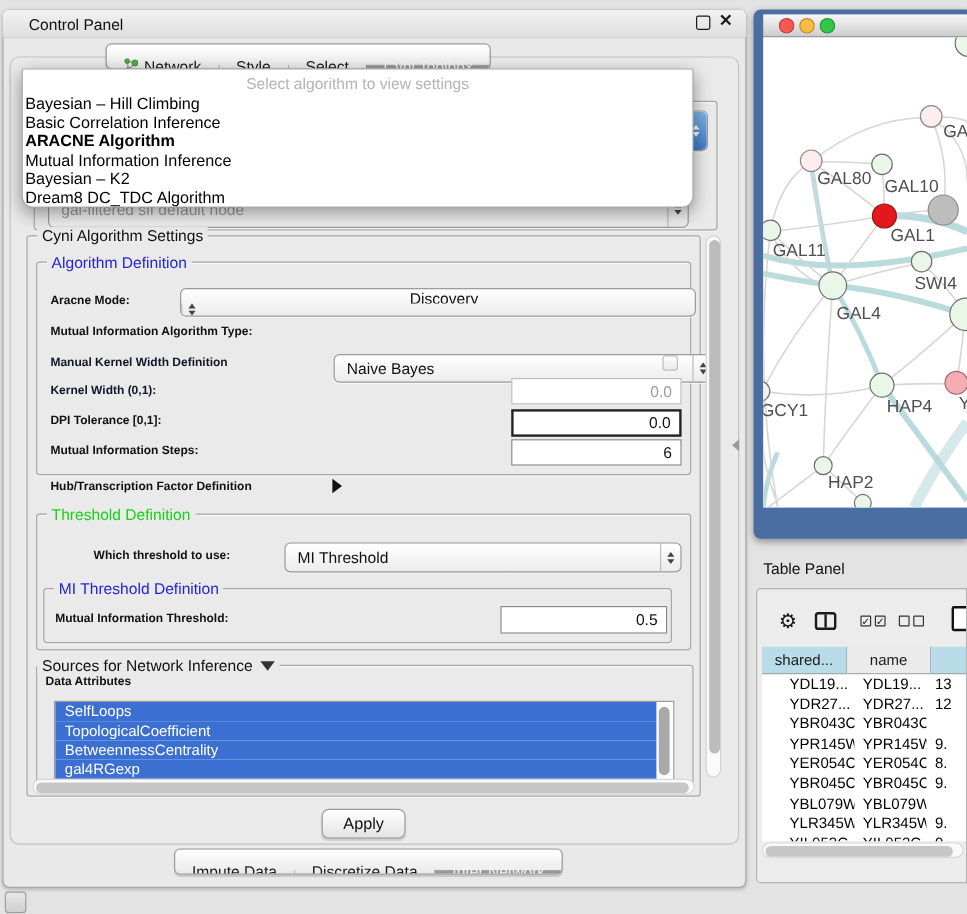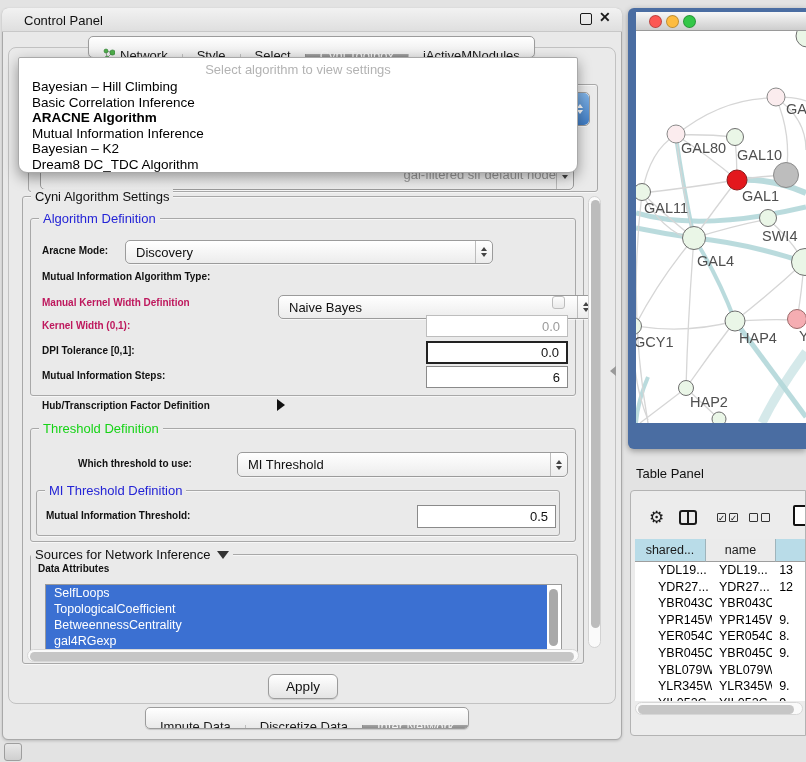--- a/index.html
+++ b/index.html
@@ -22,21 +22,21 @@
   .seg .si:first-child { border-left:none; }
   .seg .si.sel { background:linear-gradient(#a4a4a4,#8d8d8d); color:#f4f4f4; border-left-color:#8d8d8d; }
 
   
   .group { position:absolute; border:1px solid #a8a8a8; border-radius:3px; box-shadow:inset 0 1px 0 rgba(255,255,255,.55), 0 1px 0 rgba(255,255,255,.55); }
   .gt { position:absolute; top:-8px; left:8px; background:#eaeaea; padding:0 4px; font-size:13px; color:#111; white-space:nowrap; }
   .gt.blue  { color:#2424d6; }
   .gt.green { color:#16d316; }
 
   .lbl { position:absolute; font-size:10px; font-weight:bold; color:#111; white-space:nowrap; }
-  .lbl.dis { color:#be185d; }
+  .lbl.dis { color:#0f172a; }
 
   .combo { position:absolute; background:linear-gradient(#ffffff,#ececec); border:1px solid #9b9b9b; border-radius:5px; display:flex; align-items:center; font-size:13px; color:#111; box-shadow:0 1px 0 rgba(255,255,255,.6); }
   .combo .val { padding-left:10px; flex:1; white-space:nowrap; overflow:hidden; }
   .combo .spin { width:17px; align-self:stretch; border-left:1px solid #bcbcbc; display:flex; flex-direction:column; align-items:center; justify-content:center; gap:2px; }
   .tri-up { width:0; height:0; border-left:3.5px solid transparent; border-right:3.5px solid transparent; border-bottom:4.5px solid #444; }
   .tri-dn { width:0; height:0; border-left:3.5px solid transparent; border-right:3.5px solid transparent; border-top:4.5px solid #444; }
 
   .field { position:absolute; background:#fff; border:1px solid #8a8a8a; display:flex; align-items:center; justify-content:flex-end; padding:0 7px; font-size:13px; color:#111; }
   .field.dis { border-color:#bdbdbd; color:#9b9b9b; }
   .field.strong { border:2px solid #222; }
@@ -45,21 +45,21 @@
 
   
   .vtrack { position:absolute; background:#fafafa; border:1px solid #d2d2d2; border-radius:7px; }
   .vthumb { position:absolute; background:#bcbcbc; border-radius:5px; }
   .htrack { position:absolute; background:#fafafa; border:1px solid #d7d7d7; border-radius:7px; }
   .hthumb { position:absolute; background:#c6c6c6; border-radius:5px; }
 
   
   .dropdown { left:18px; top:57px; width:560px; height:116px; background:#fff; border:1px solid #a9a9a9; border-radius:2px 2px 9px 9px; box-shadow:0 5px 14px rgba(0,0,0,.38); z-index:30; }
   .dd-prompt { text-align:center; font-size:13px; color:#b3b3b3; padding-top:4px; height:21px; }
-  .dd-item { height:15.5px; line-height:15.5px; font-size:13.5px; color:#000; padding-left:13px; white-space:nowrap; }
+  .dd-item { height:15.5px; line-height:15.5px; font-size:13.5px; color:#000; padding-left:2px; white-space:nowrap; }
   .dd-item.sel { font-weight:bold; }
 
   
   .listbox { left:45px; top:584px; width:517px; height:67px; background:#fff; border:1px solid #9a9a9a; overflow:hidden; }
   .attr-item { height:16px; line-height:16px; font-size:12.5px; color:#fff; background:#3b70d2; padding-left:8px; width:501px; }
 
   .btn { position:absolute; background:linear-gradient(#ffffff,#e4e4e4); border:1px solid #9b9b9b; border-radius:6px; font-size:13.5px; color:#111; display:flex; align-items:center; justify-content:center; box-shadow:0 1px 1px rgba(0,0,0,.12); }
 
   
   .netwin { left:628px; top:8px; width:178px; height:441px; background:#4a6da2; border-radius:6px 0 0 6px; box-shadow:0 2px 6px rgba(0,0,0,.35); }
@@ -107,34 +107,31 @@
     </div>
     <div class="si">
       <span>Style</span>
     </div>
     <div class="si">
       <span>Select</span>
     </div>
     <div class="si sel">
       <span>Cyni Toolbox</span>
     </div>
-    <div class="si">
-      <span>jActiveMNodules</span>
-    </div>
   </div>
 
 <div class="group" style="left:28px; top:84px; width:570px; height:108px;"></div>
 <div class="combo" style="left:40px; top:92px; width:550px; height:34px;">
   <div class="val"></div>
   <div class="spin" style="width:20px; background:linear-gradient(#7fb2e6,#3f7cc4); border-radius:0 5px 5px 0; border-left:1px solid #4a7cb0;">
     <i class="tri-up" style="border-bottom-color:#fff;"></i>
       <i class="tri-dn" style="border-top-color:#fff;"></i>
   </div>
 </div>
-<div class="combo" style="left:40px; top:158px; width:534px; height:32px;text-align:right;">
+<div class="combo" style="left:40px; top:158px; width:534px; height:32px;">
   <div class="val" style="color:#9b9b9b;">gal-filtered sif default node</div>
   <div class="spin">
       <i class="tri-up"></i>
       <i class="tri-dn"></i>
     </div>
 </div>
 
 <div class="abs dropdown">
   <div class="dd-prompt">Select algorithm to view settings</div>
   <div id="ddItems">
@@ -148,21 +145,21 @@
 </div>
 
 <div class="group" style="left:22px; top:196px; width:562px; height:468px; z-index:2;">
   <span class="gt">Cyni Algorithm Settings</span>
 </div>
 
 <div class="group" style="left:30px; top:218px; width:546px; height:178px; z-index:3;">
   <span class="gt blue">Algorithm Definition</span>
 </div>
 <div class="lbl" style="left:42px; top:245px; z-index:4;">Aracne Mode:</div>
-<div class="combo" style="left:125px; top:240px; width:368px; height:24px; z-index:4;">
+<div class="combo" style="left:150px; top:240px; width:430px; height:24px; z-index:4;flex-direction:column;">
   <div class="val">Discovery</div>
   <div class="spin">
       <i class="tri-up"></i>
       <i class="tri-dn"></i>
     </div>
 </div>
 <div class="lbl" style="left:42px; top:271px; z-index:4;">Mutual Information Algorithm Type:</div>
 <div class="combo" style="left:278px; top:266px; width:317px; height:24px; z-index:4;margin-top:29px;">
   <div class="val">Naive Bayes</div>
   <div class="spin">

